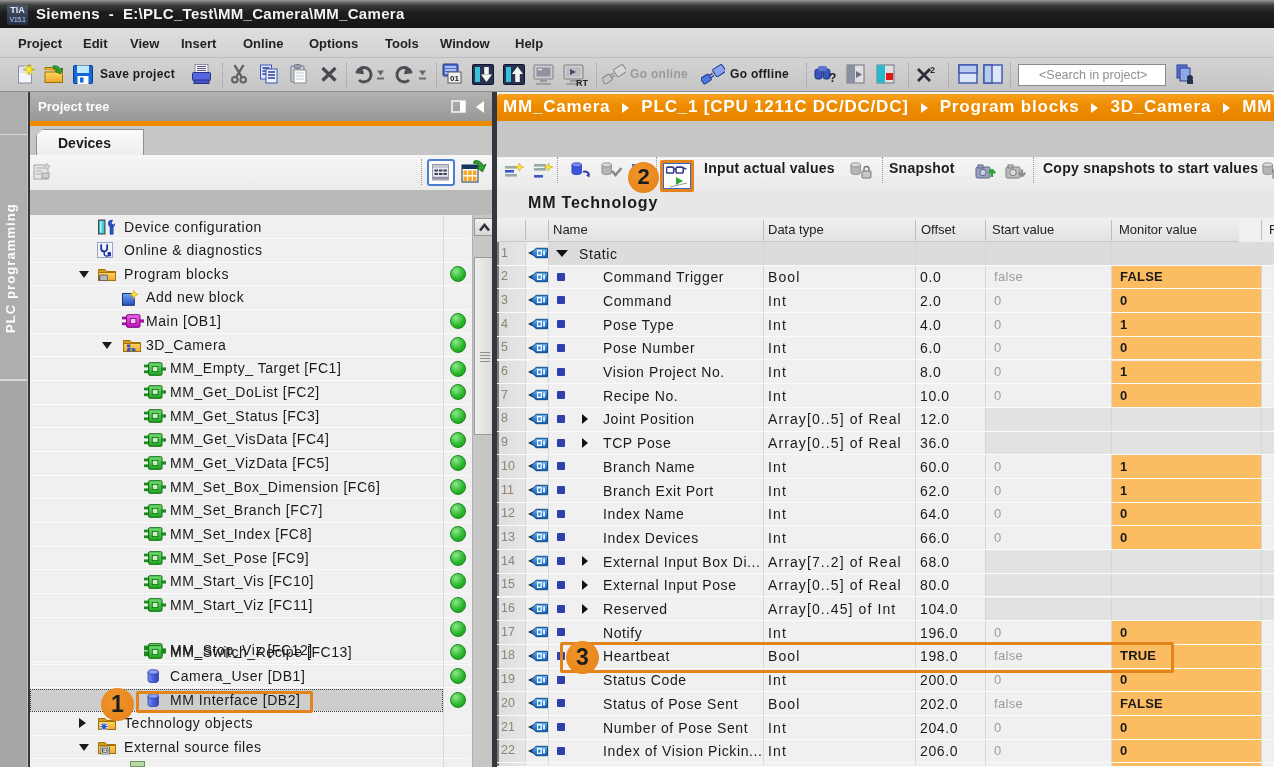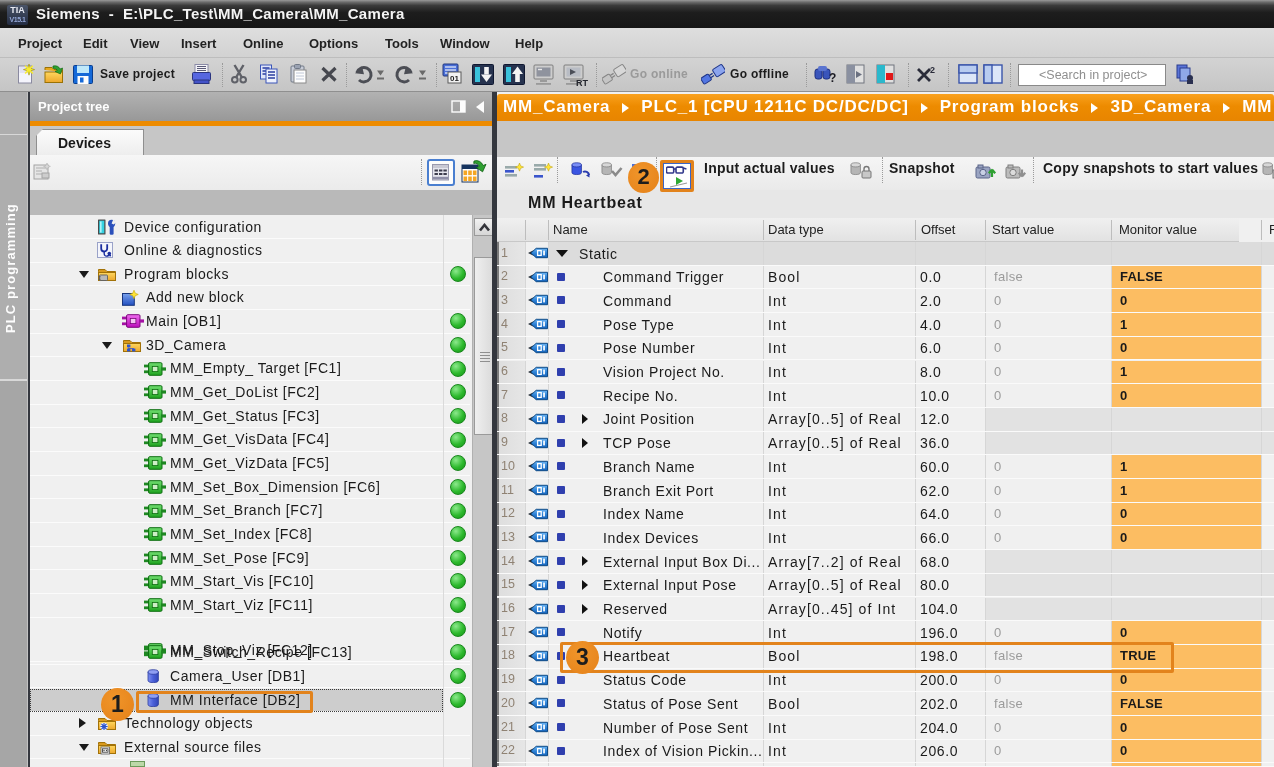--- a/index.html
+++ b/index.html
@@ -645,21 +645,21 @@
         <circle cx="8" cy="10.5" r="3.2" fill="#dcdcdc" stroke="#7e7e7e"></circle>
         <path d="M17 7.5 v7 M17 14.5 l-3.2 -3.8 M17 14.5 l3.2 -3.8" stroke="#8f8f8f" stroke-width="2.2" fill="none"></path>
       </svg></div>
 <div class="tsep abs" style="left:536px;top:65px;z-index:5;height:26px"></div>
 <div class="tlabel r2 abs" style="left:546px;top:68px;z-index:5">Copy snapshots to start values</div>
 <div class="abs" style="left:764px;top:70px;z-index:5"><svg width="18" height="20">
         <use href="#cyl-gray" transform="translate(1,0) scale(0.95)"></use>
         <rect x="12" y="8" width="8" height="8" fill="#c8c8c8" stroke="#777"></rect>
       </svg></div>
 <div id="rtitle" class="abs">
-      <b>MM Heartbeat</b>
+      <b>MM Technology</b>
     </div>
 <div id="thead" class="abs">
 <div class="hline" style="left:28px"></div>
 <div class="hline" style="left:51px"></div>
 <div class="hline" style="left:266px"></div>
 <div class="hline" style="left:418px"></div>
 <div class="hline" style="left:488px"></div>
 <div class="hline" style="left:614px"></div>
 <div class="hline" style="left:764px"></div>
 <div class="hc" style="left:56px">Name</div>

